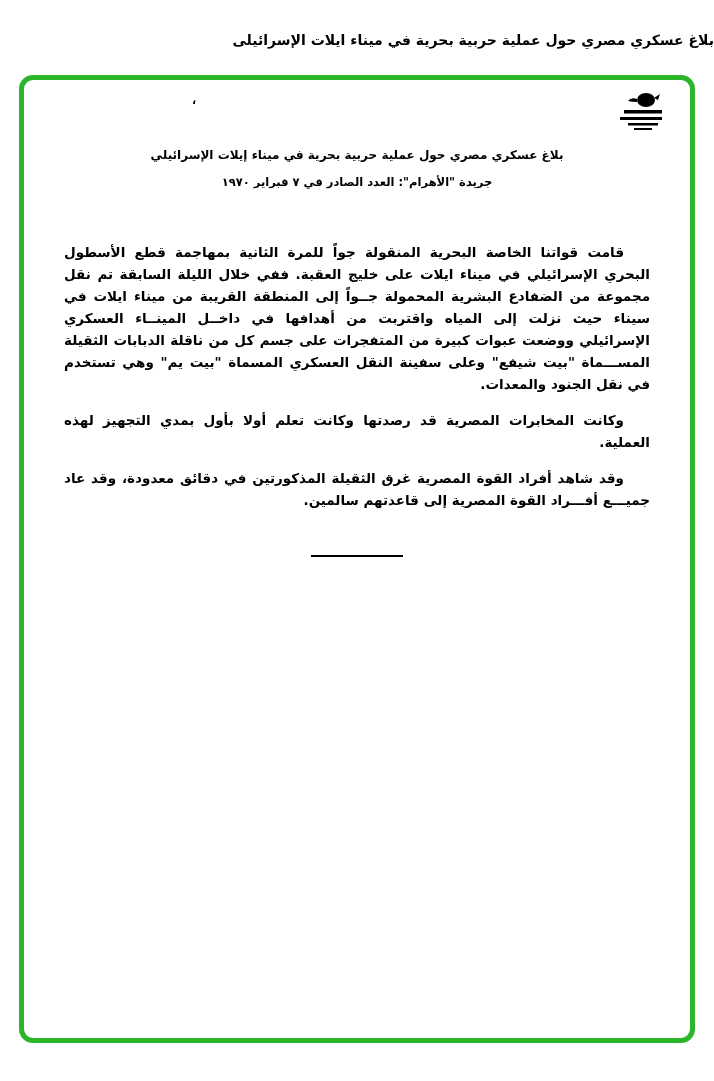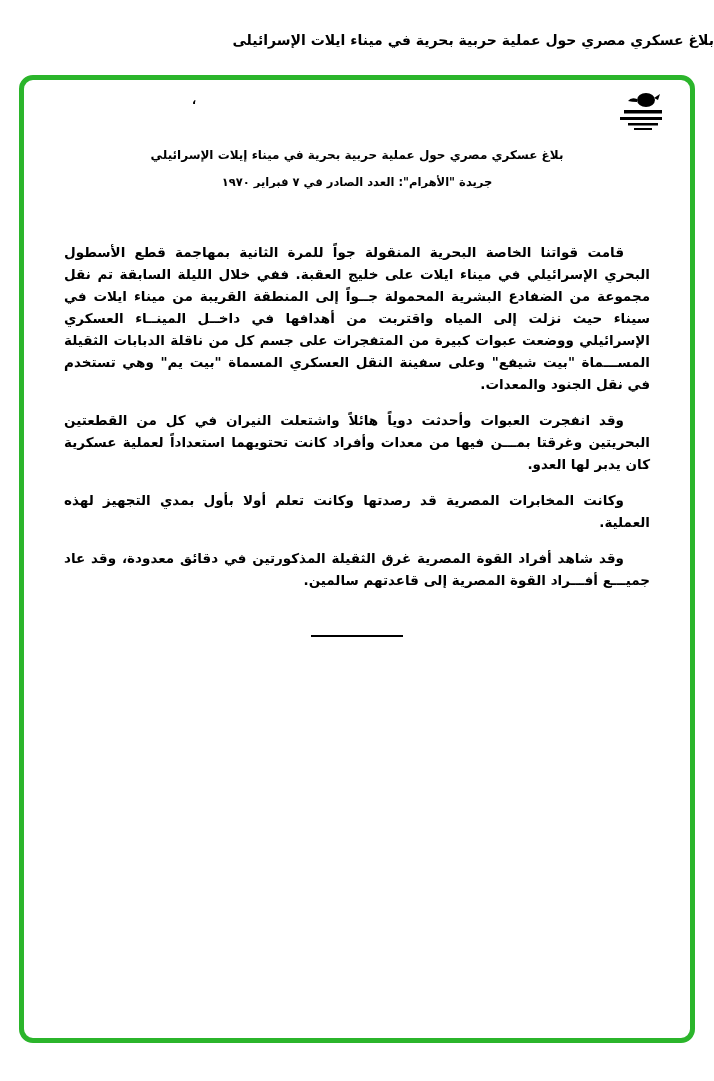--- a/index.html
+++ b/index.html
@@ -99,20 +99,19 @@
     </svg>
   </div>
 
   <h1 class="doc-title">بلاغ عسكري مصري حول عملية حربية بحرية في ميناء إيلات الإسرائيلي</h1>
 
 
   <div class="source-line">جريدة "الأهرام": العدد الصادر في ٧ فبراير ١٩٧٠</div>
 
   <div class="doc-body">
     <p>قامت قواتنا الخاصة البحرية المنقولة جواً للمرة الثانية بمهاجمة قطع الأسطول البحري الإسرائيلي في ميناء ايلات على خليج العقبة. ففي خلال الليلة السابقة تم نقل مجموعة من الضفادع البشرية المحمولة جــواً إلى المنطقة القريبة من ميناء ايلات في سيناء حيث نزلت إلى المياه واقتربت من أهدافها في داخــل المينــاء العسكري الإسرائيلي ووضعت عبوات كبيرة من المتفجرات على جسم كل من ناقلة الدبابات الثقيلة المســـماة "بيت شيفع" وعلى سفينة النقل العسكري المسماة "بيت يم" وهي تستخدم في نقل الجنود والمعدات.</p>
-    <p>وقد انفجرت العبوات وأحدثت دوياً هائلاً واشتعلت النيران في كل من القطعتين البحريتين وغرقتا بمـــن فيها من معدات وأفراد كانت تحتويهما استعداداً لعملية عسكرية كان يدبر لها العدو.</p>
     <p>وكانت المخابرات المصرية قد رصدتها وكانت تعلم أولا بأول بمدي التجهيز لهذه العملية.</p>
     <p>وقد شاهد أفراد القوة المصرية غرق الثقيلة المذكورتين في دقائق معدودة، وقد عاد جميـــع أفـــراد القوة المصرية إلى قاعدتهم سالمين.</p>
   </div>
 
   <div class="end-rule"></div>
 
 </div>
 
 </body></html>

